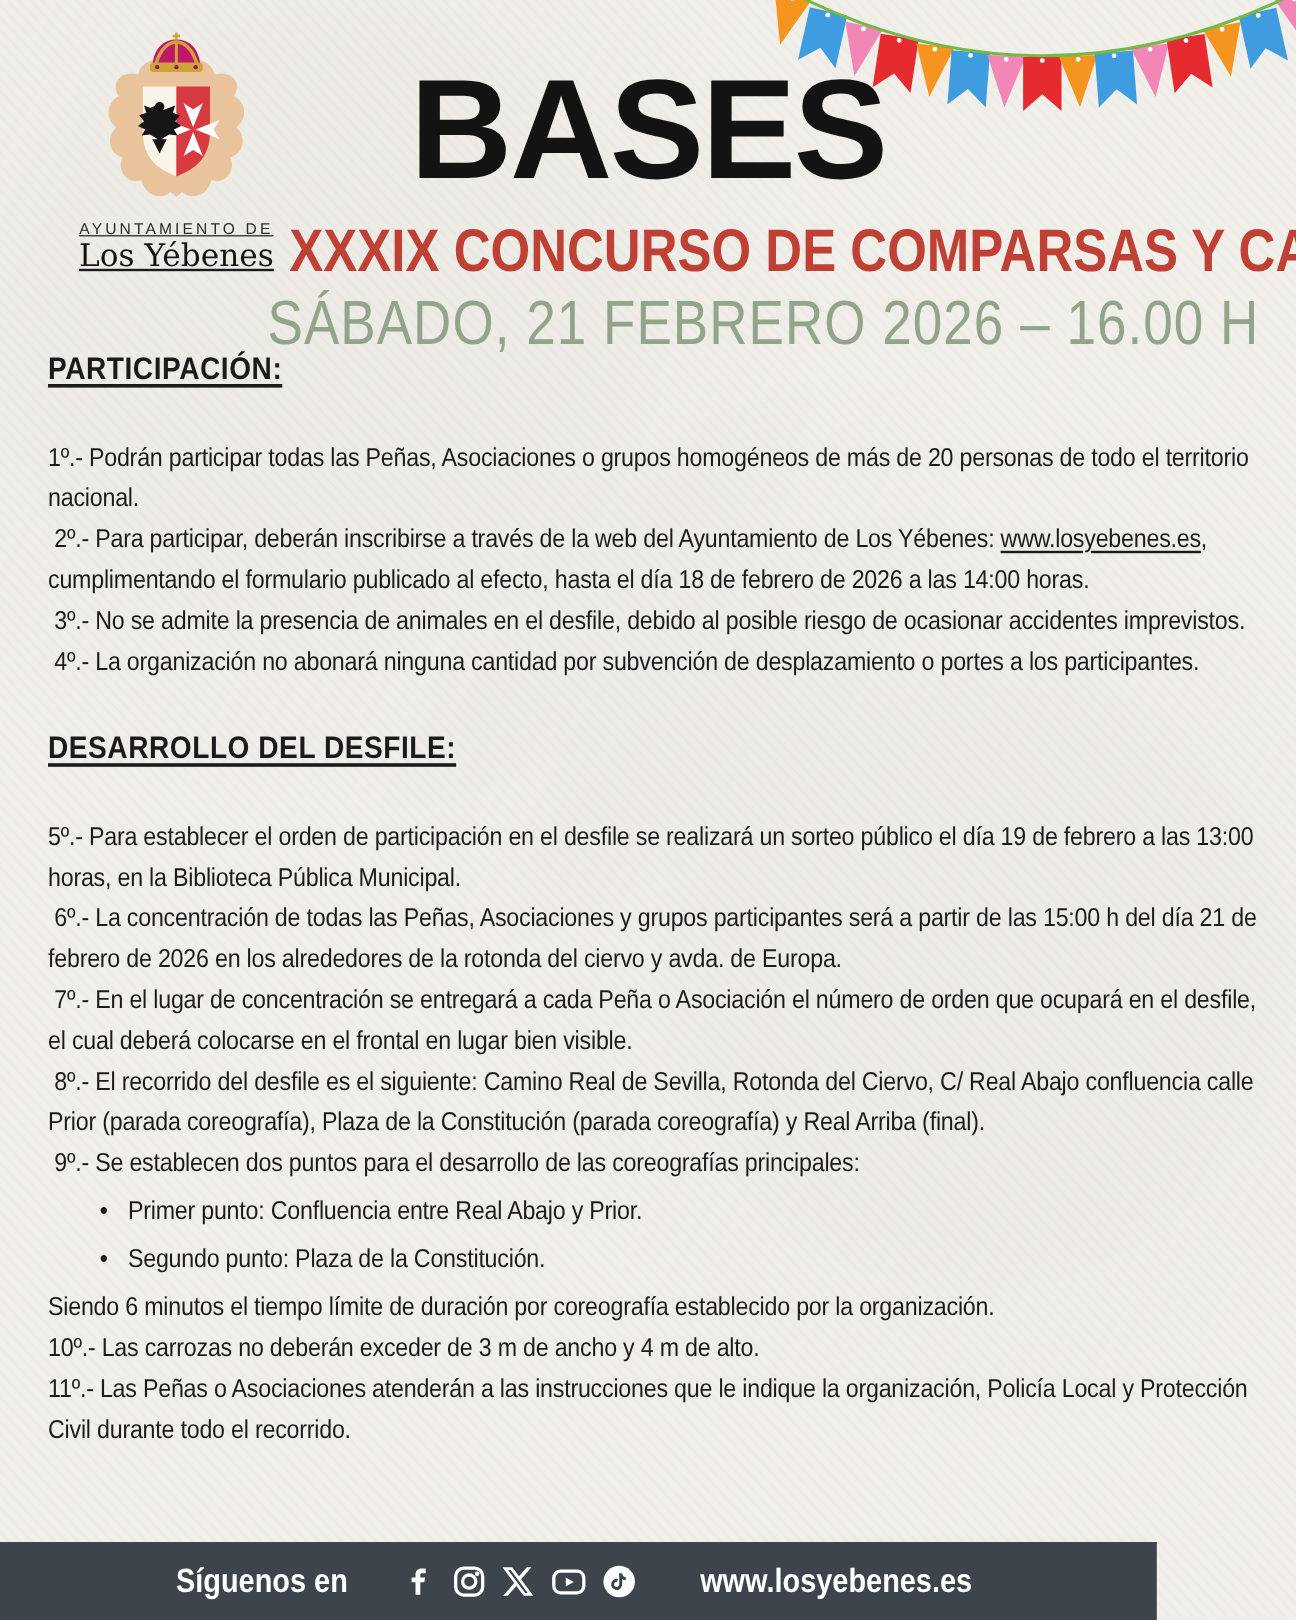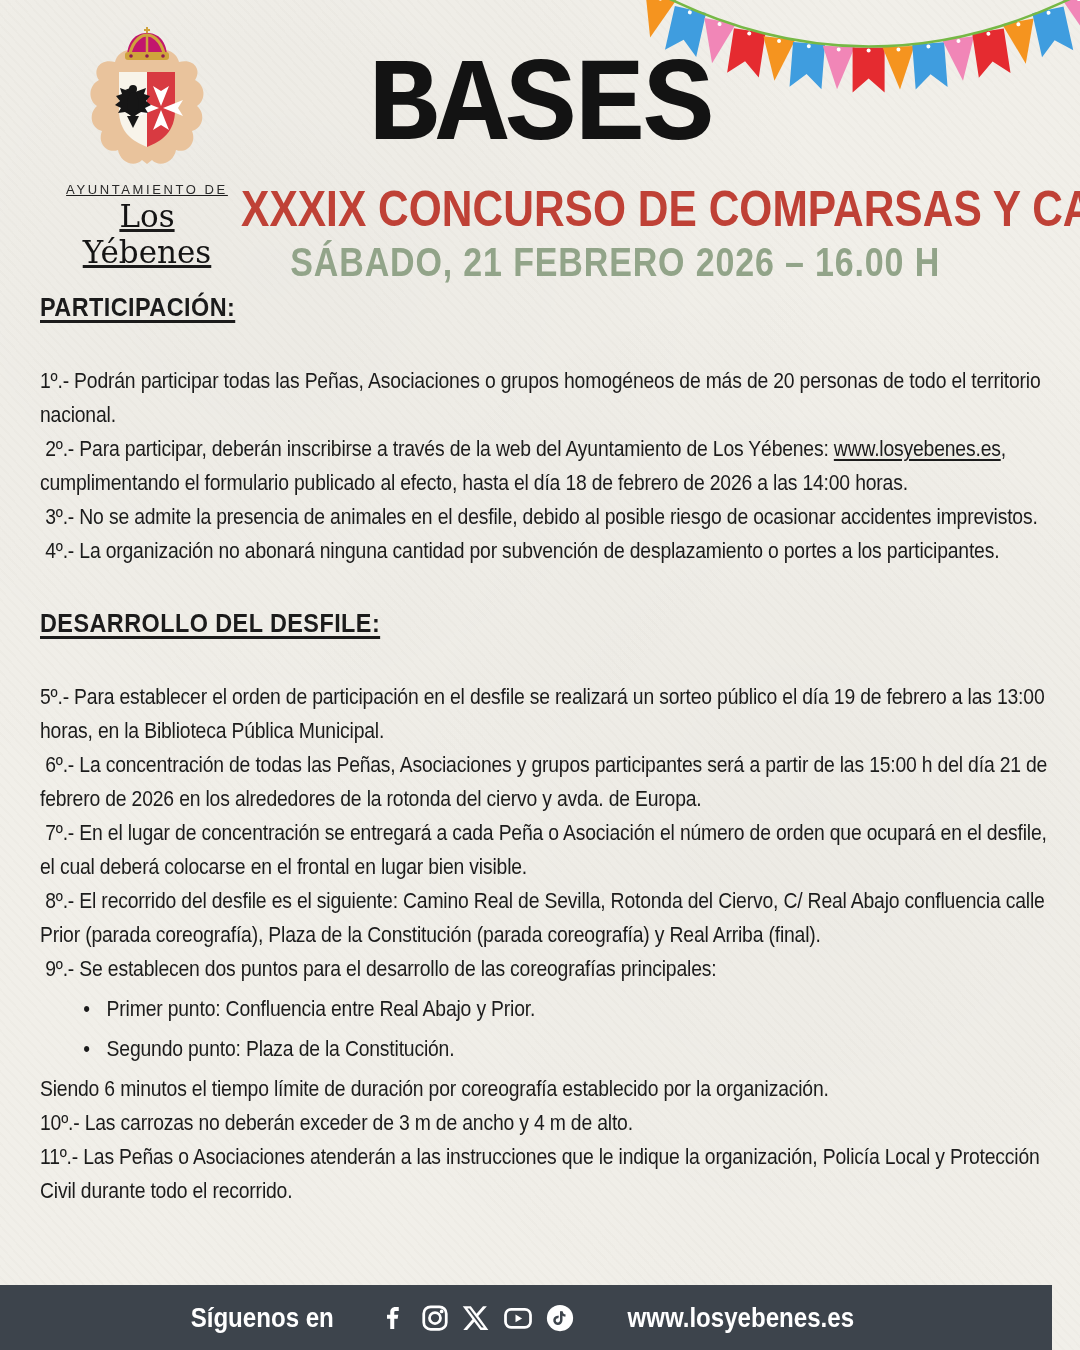--- a/index.html
+++ b/index.html
@@ -10,48 +10,48 @@
       radial-gradient(circle at 75% 60%, rgba(0,0,0,0.018), transparent 50%),
       repeating-linear-gradient(47deg, rgba(120,110,90,0.025) 0 2px, transparent 2px 7px),
       #f1efe9;
     font-family:"Liberation Sans", sans-serif; color:#1b1b1b;
   }
   
   .bunting{position:absolute;top:0;left:0;width:1080px;height:200px;pointer-events:none;}
   
   .logo-block{position:absolute;top:24px;left:52px;width:190px;text-align:center;text-decoration:underline;}
   .org-top{margin-top:4px;font-size:13px;letter-spacing:2.6px;color:#2a2a2a;}
-  .org-name{font-family:"DejaVu Serif", serif;font-size:31px;color:#141414;margin-top:1px;}
+  .org-name{font-family:"DejaVu Serif", serif;font-size:26px;color:#141414;margin-top:1px;}
   
   .titles{position:absolute;top:52px;left:150px;right:0;text-align:center;}
   .main-title{
-    margin:0;font-family:Liberation Mono, monospace;font-weight:bold;font-size:118px;
+    margin:0;font-family:Liberation Sans, sans-serif;font-weight:bold;font-size:118px;
     line-height:.95;letter-spacing:-2px;color:#131313;transform:translateX(-75px);
   }
   .subtitle{margin-top:20px;font-weight:bold;font-size:50px;line-height:1.0;}
   .subtitle .cond, .datetime .cond{display:inline-block;transform:scaleX(.85);transform-origin:center;white-space:nowrap;}
-  .datetime{margin-top:6px;font-weight:bold;font-size:40px;letter-spacing:1px;}
+  .datetime{margin-top:6px;font-weight:normal;font-size:52px;letter-spacing:1px;}
   
   .content{
     position:absolute;top:290px;left:40px;width:1128px;
     transform:scaleX(.9);transform-origin:top left;
     font-size:21.5px;letter-spacing:-.2px;line-height:34px;
   }
   .sec{margin:0 0 38px 0;}
   .sec-h{
     margin:0 0 40px 0;font-size:26px;font-weight:bold;letter-spacing:.5px;
     text-decoration:underline;text-decoration-thickness:2.5px;text-underline-offset:4px;
   }
   .para{white-space:pre-wrap;margin:0;}
   .bullet{padding-left:48px;margin:6px 0;}
   .dot{display:inline-block;width:26px;}
   .u{text-decoration:underline;text-underline-offset:3px;}
   
   .footer{
-    position:absolute;left:0;bottom:0;width:1052px;height:65px;
+    position:absolute;left:0;bottom:0;width:964px;height:65px;
     display:flex;align-items:center;justify-content:center;gap:34px;color:#fff;
   }
   .footer .follow,.footer .site{
     font-weight:bold;font-size:28px;display:inline-block;transform:scaleX(.86);white-space:nowrap;
   }
   .icon-row{display:flex;align-items:center;gap:11px;}
   .icon-row svg{display:block;}
 </style>
 </head>
 <body>

